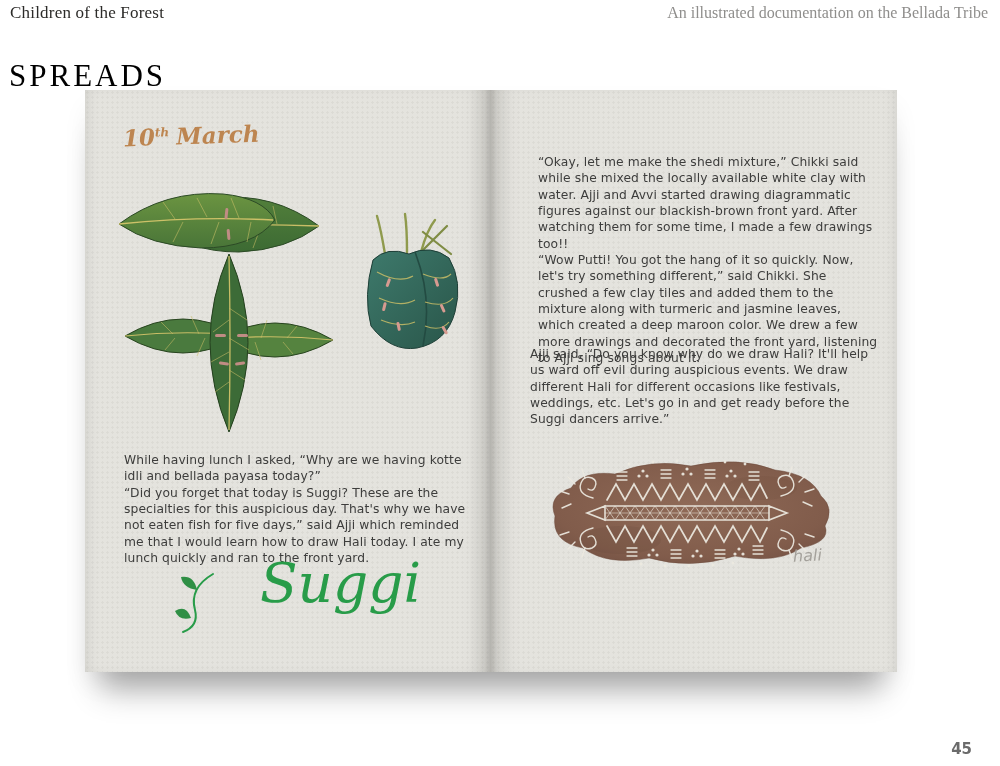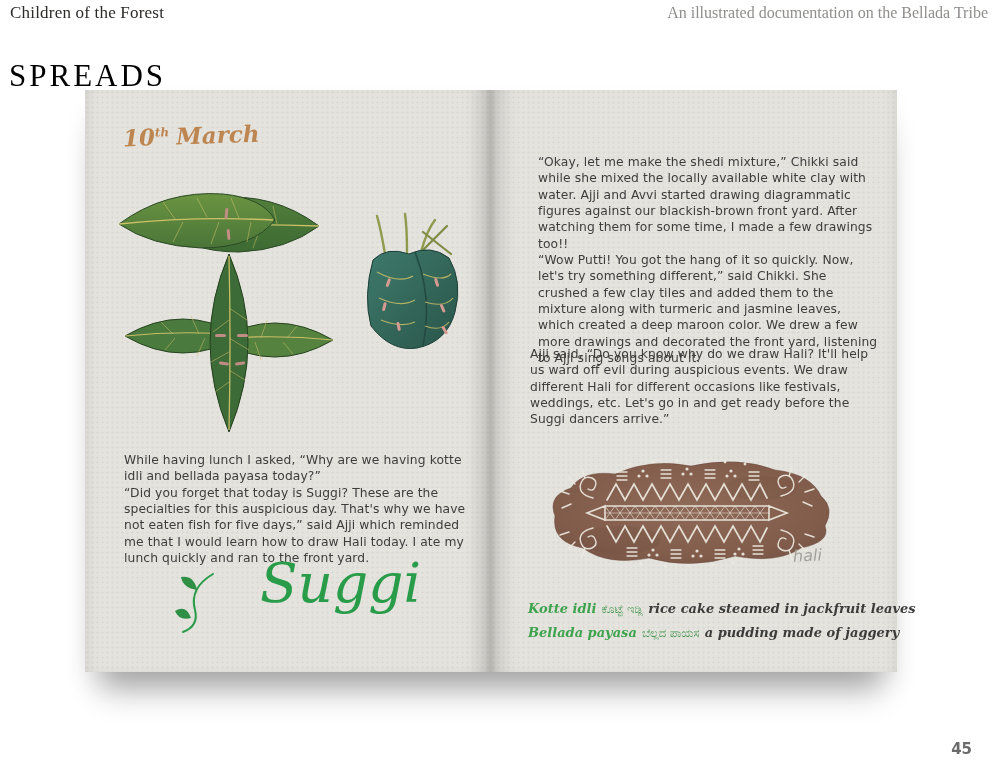--- a/index.html
+++ b/index.html
@@ -229,31 +229,19 @@
             <path d="M250,52 q16,-4 12,-15 q-3,-8 -11,-5 q-6,3 -3,9 q2,5 7,2"></path>
             <path d="M268,38 l7,-7 M258,32 l3,-9 M274,48 l9,-3 M272,58 l9,4"></path>
             <path d="M250,86 q16,4 12,15 q-3,8 -11,5 q-6,-3 -3,-9 q2,-5 7,-2"></path>
             <path d="M268,100 l7,7 M258,106 l3,9 M274,90 l9,3"></path>
           </g>
         </g>
       </svg>
 
       <div class="hali-label">hali</div>
 
-      <div class="captions">
-        <div class="cap-line">
-          <span class="cap-term script">Kotte idli</span>
-          <span class="cap-kn">ಕೊಟ್ಟೆ ಇಡ್ಲಿ</span>
-          <span class="cap-desc script">rice cake steamed in jackfruit leaves</span>
-        </div>
-        <div class="cap-line">
-          <span class="cap-term script">Bellada payasa</span>
-          <span class="cap-kn">ಬೆಲ್ಲದ ಪಾಯಸ</span>
-          <span class="cap-desc script">a pudding made of jaggery</span>
-        </div>
-      </div>
     </div>
 
     <div class="gutter"></div>
   </div>
 
   <div class="pagenum">45</div>
 </div>
 
 </body></html>

